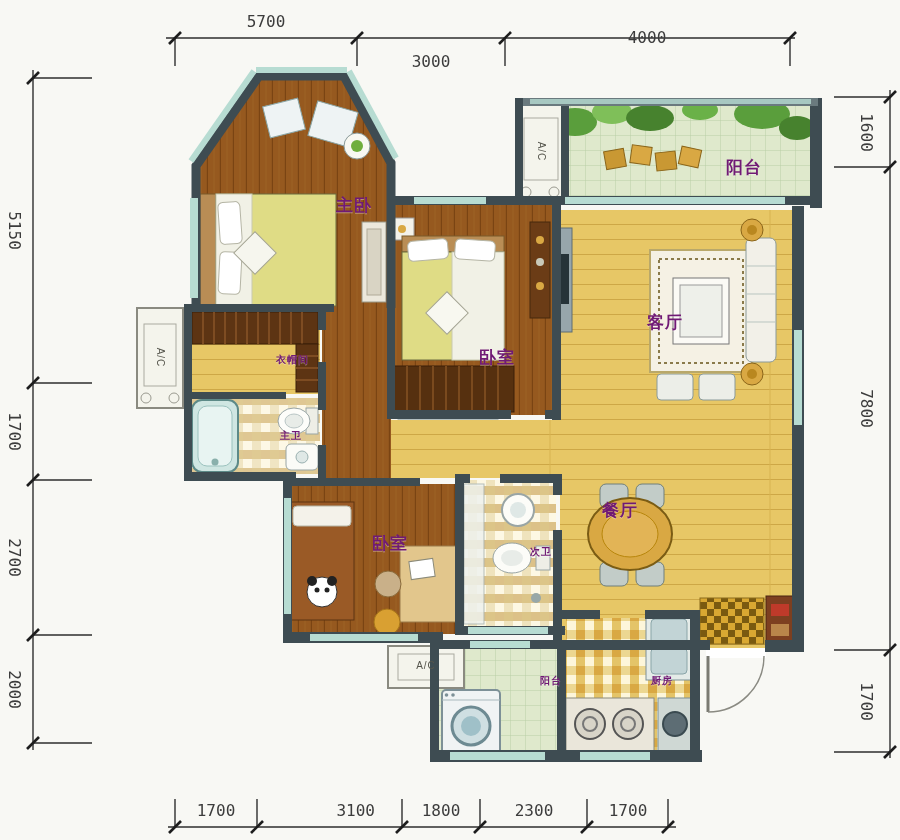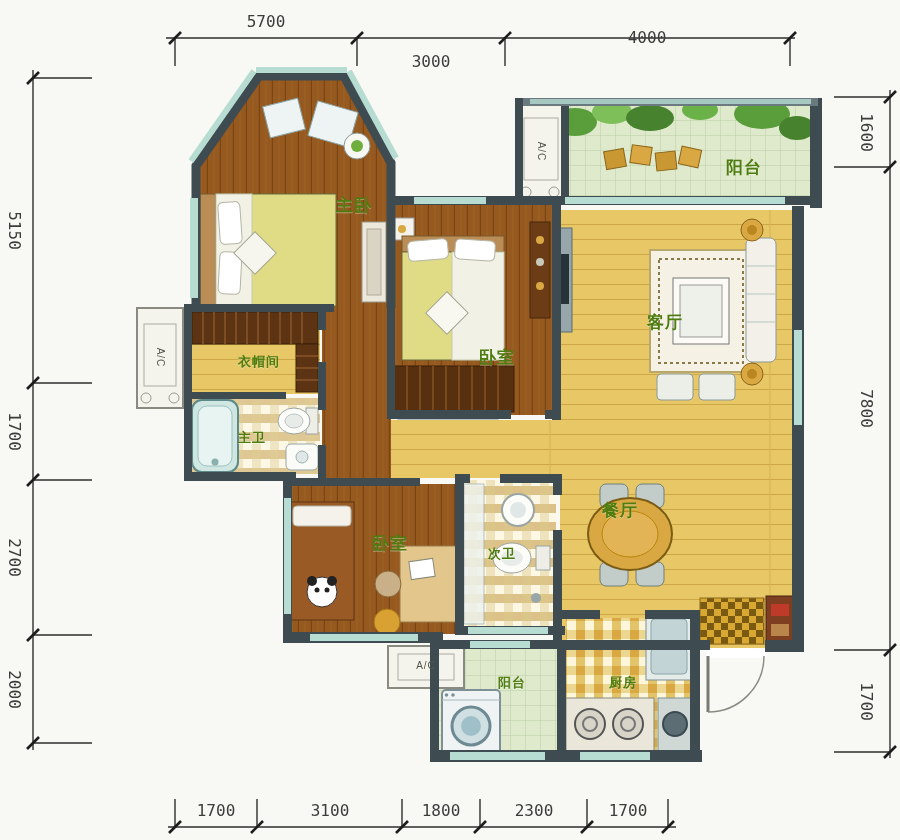--- a/index.html
+++ b/index.html
@@ -1,22 +1,22 @@
 <!DOCTYPE html>
 <html><head>
 <meta charset="utf-8">
 <style>
   html,body{margin:0;padding:0;background:#ffffff;}
   .stage{position:relative;width:900px;height:840px;background:#f8f8f4;overflow:hidden;
          font-family:"Liberation Sans",sans-serif;}
   .plan-svg{position:absolute;left:0;top:0;}
-  .lbl{position:absolute;text-align:center;color:#4d7c0f;font-weight:700;
+  .lbl{position:absolute;text-align:center;color:#701a75;font-weight:700;
        text-shadow:0 1px 0 rgba(255,255,255,.35);pointer-events:none;white-space:nowrap;}
   .room{font-size:17px;letter-spacing:1px;}
-  .room.sm{font-size:13px;}
+  .room.sm{font-size:10px;text-align:right;}
   .dim{font-family:"DejaVu Sans Mono","Liberation Mono",monospace;font-size:16px;
        color:#3c3c3c;font-weight:400;text-shadow:none;width:90px;}
   .rot{transform:rotate(90deg);}
   .ac{font-size:10px;color:#55554c;font-weight:400;letter-spacing:1px;text-shadow:none;}
 </style>
 </head>
 <body>
 
 <div class="stage">
 
@@ -387,21 +387,21 @@
 
 <span class="lbl ac rot" style="left:511px;top:146px;width:60px;">A/C</span>
 <span class="lbl ac rot" style="left:130px;top:352px;width:60px;">A/C</span>
 <span class="lbl ac" style="left:396px;top:660px;width:60px;">A/C</span>
 
 <span class="lbl dim" style="left:221px;top:12px;">5700</span>
 <span class="lbl dim" style="left:386px;top:12px;margin-top:40px;">3000</span>
 <span class="lbl dim" style="left:602px;top:12px;margin-top:16px;">4000</span>
 
 <span class="lbl dim" style="left:171px;top:801px;">1700</span>
-<span class="lbl dim" style="left:285px;top:801px;">3100</span>
+<span class="lbl dim" style="left:285px;top:801px;text-align:right;">3100</span>
 <span class="lbl dim" style="left:396px;top:801px;">1800</span>
 <span class="lbl dim" style="left:489px;top:801px;">2300</span>
 <span class="lbl dim" style="left:583px;top:801px;">1700</span>
 
 <span class="lbl dim rot" style="left:-31px;top:221px;">5150</span>
 <span class="lbl dim rot" style="left:-31px;top:422px;">1700</span>
 <span class="lbl dim rot" style="left:-31px;top:548px;">2700</span>
 <span class="lbl dim rot" style="left:-31px;top:680px;">2000</span>
 
 <span class="lbl dim rot" style="left:821px;top:123px;">1600</span>

